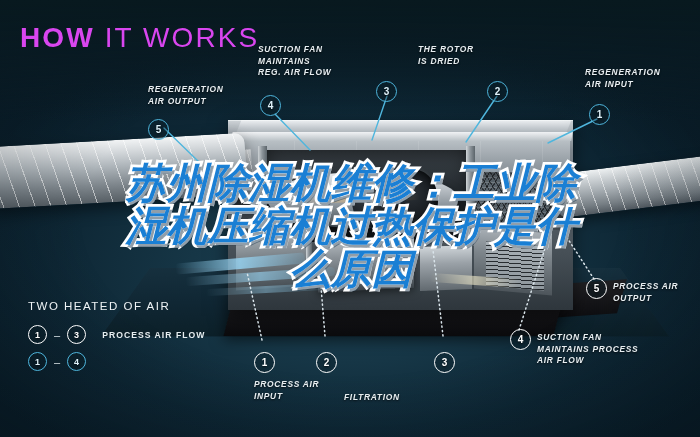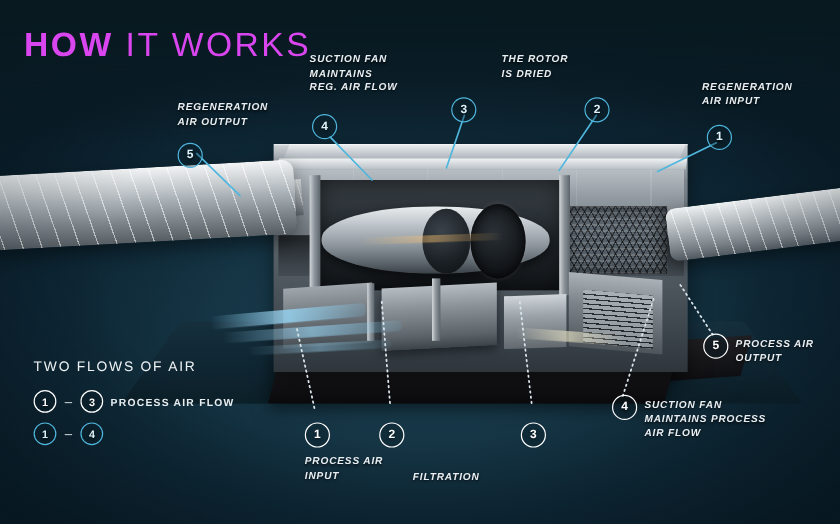--- a/index.html
+++ b/index.html
@@ -249,21 +249,21 @@
   
   .legend-title {
     position:absolute; left:28px; top:300px;
     color:#eef3f5; font-size: 11.5px; font-weight:400; letter-spacing:1.5px;
   }
   .legend-row { position:absolute; display:flex; align-items:center; gap:6px; }
   .legend-row .marker { position:relative; left:auto; top:auto; width:17px; height:17px; font-size:9px; }
   .dash { color:#dbe5e9; font-size:11px; font-weight:400; padding:0 1px; }
   .legend-text {
     color:#e7eef1; font-size:8.6px; font-weight:700; letter-spacing:1.05px;
-    margin-left: 0; text-transform:uppercase;
+    margin-left: 10px; text-transform:uppercase;
   }
 
   
   .cn-wrap {
     position:absolute; left:96px; top:163px; width:510px;
     text-align:center;
     line-height: 1.0;
   }
   .cn-line {
     display:block;
@@ -382,29 +382,34 @@
 
   <div class="marker" style="left:434px; top:352px;">3</div>
 
   <div class="marker" style="left:316px; top:352px;">2</div>
   <div class="lbl" style="left:344px; top:392px;">FILTRATION</div>
 
   <div class="marker" style="left:254px; top:352px;">1</div>
   <div class="lbl" style="left:254px; top:379px;">PROCESS AIR
 INPUT</div>
 
-  <div class="legend-title">TWO FLOWS OF AIR</div>
+  <div class="legend-title">TWO HEATED OF AIR</div>
 
   <div class="legend-row" style="left:28px; top:325px;">
     <span class="marker">1</span>
     <span class="dash">–</span>
     <span class="marker">3</span>
     <span class="legend-text">PROCESS AIR FLOW</span>
   </div>
 
   <div class="legend-row" style="left:28px; top:352px;">
     <span class="marker cyan">1</span>
     <span class="dash">–</span>
     <span class="marker cyan">4</span>
   </div>
 
+  <div class="cn-wrap">
+    <span class="cn-line">苏州除湿机维修：工业除</span>
+    <span class="cn-line">湿机压缩机过热保护是什</span>
+    <span class="cn-line l3">么原因</span>
+  </div>
 
 </div>
 
 </body></html>

